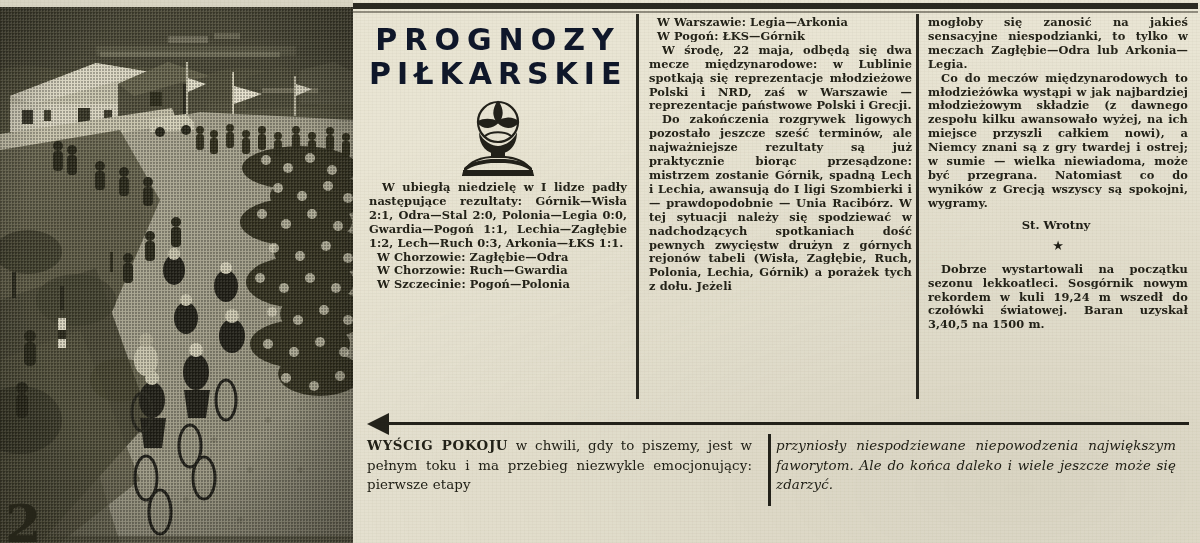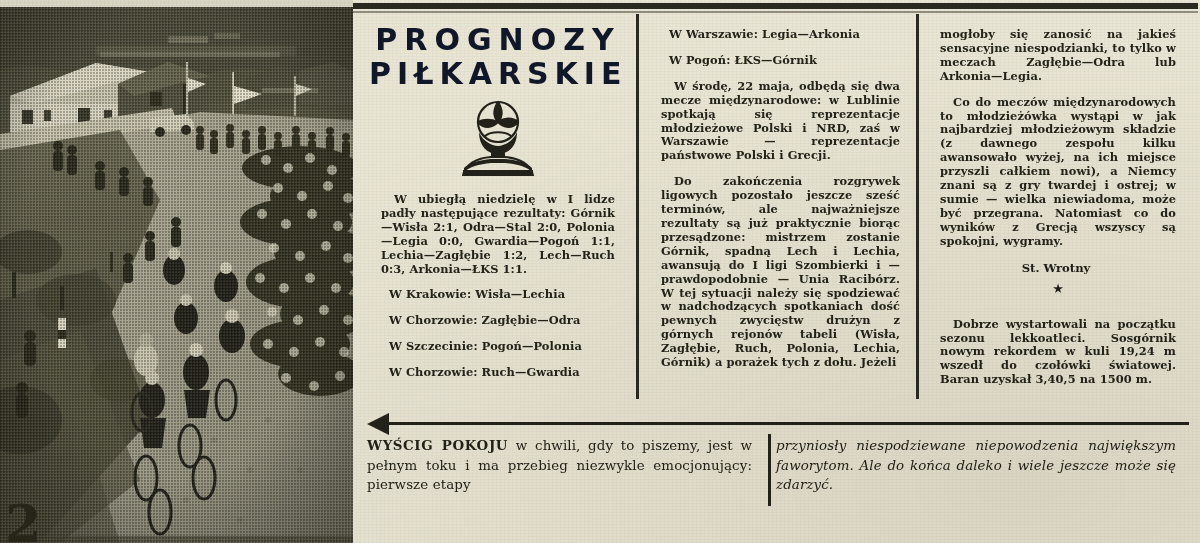--- a/index.html
+++ b/index.html
@@ -109,21 +109,21 @@
     font-family:"DejaVu Serif", serif;
     font-size:11.4px;
     line-height:13.9px;
     text-align:justify;
     text-justify:inter-word;
     color:#242319;
     font-weight:700;
     letter-spacing:.1px;
     -webkit-font-smoothing:none;
   }
-  .body-text p{margin:12px;text-indent:13px;}
+  .body-text p{margin:0;text-indent:13px;}
   .body-text p.noind{text-indent:0;}
   .body-text p.list{text-indent:8px;}
   .col-1 .body-text{padding-top:1px;}
   .col-2 .body-text, .col-3 .body-text{padding-top:2px;}
 
   .sig{
     text-align:center;
     font-family:"DejaVu Serif", serif;
     font-weight:700;
     font-size:11.6px;
@@ -451,24 +451,23 @@
 
             <path d="M8,78 C10,66 22,60 36,59 L50,59 C64,60 76,66 78,78 Z" fill="#e9e5d4" stroke="#22211a" stroke-width="2.2"></path>
             <path d="M9,70 C14,65 24,62 36,61 L50,61 C62,62 72,65 77,70 L77,74 C72,69 62,66 50,65 L36,65 C24,66 14,69 9,74 Z" fill="#22211a"></path>
             <path d="M8,78 L78,78 L78,74 C72,70 62,67 50,66 L36,66 C24,67 14,70 8,74 Z" fill="#22211a" opacity=".0"></path>
             <rect x="8" y="72" width="70" height="6" fill="#22211a"></rect>
           </svg>
         </div>
 
         <div class="body-text">
           <p>W ubiegłą niedzielę w I lidze padły następujące rezultaty: Górnik—Wisła 2:1, Odra—Stal 2:0, Polonia—Legia 0:0, Gwardia—Pogoń 1:1, Lechia—Zagłębie 1:2, Lech—Ruch 0:3, Arkonia—ŁKS 1:1.</p>
-          <p class="list">W Krakowie: Wisła—Lechia</p>
           <p class="list">W Chorzowie: Zagłębie—Odra</p>
+          <p class="list">W Chorzowie: Ruch—Gwardia</p>
           <p class="list">W Szczecinie: Pogoń—Polonia</p>
-          <p class="list">W Chorzowie: Ruch—Gwardia</p>
         </div>
       </div>
 
       <div class="col col-2">
         <div class="body-text">
           <p class="list">W Warszawie: Legia—Arkonia</p>
           <p class="list">W Pogoń: ŁKS—Górnik</p>
           <p>W środę, 22 maja, odbędą się dwa mecze międzynarodowe: w Lublinie spotkają się reprezentacje młodzieżowe Polski i NRD, zaś w Warszawie — reprezentacje państwowe Polski i Grecji.</p>
           <p>Do zakończenia rozgrywek ligowych pozostało jeszcze sześć terminów, ale najważniejsze rezultaty są już praktycznie biorąc przesądzone: mistrzem zostanie Górnik, spadną Lech i Lechia, awansują do I ligi Szombierki i — prawdopodobnie — Unia Racibórz. W tej sytuacji należy się spodziewać w nadchodzących spotkaniach dość pewnych zwycięstw drużyn z górnych rejonów tabeli (Wisła, Zagłębie, Ruch, Polonia, Lechia, Górnik) a porażek tych z dołu. Jeżeli</p>
         </div>

